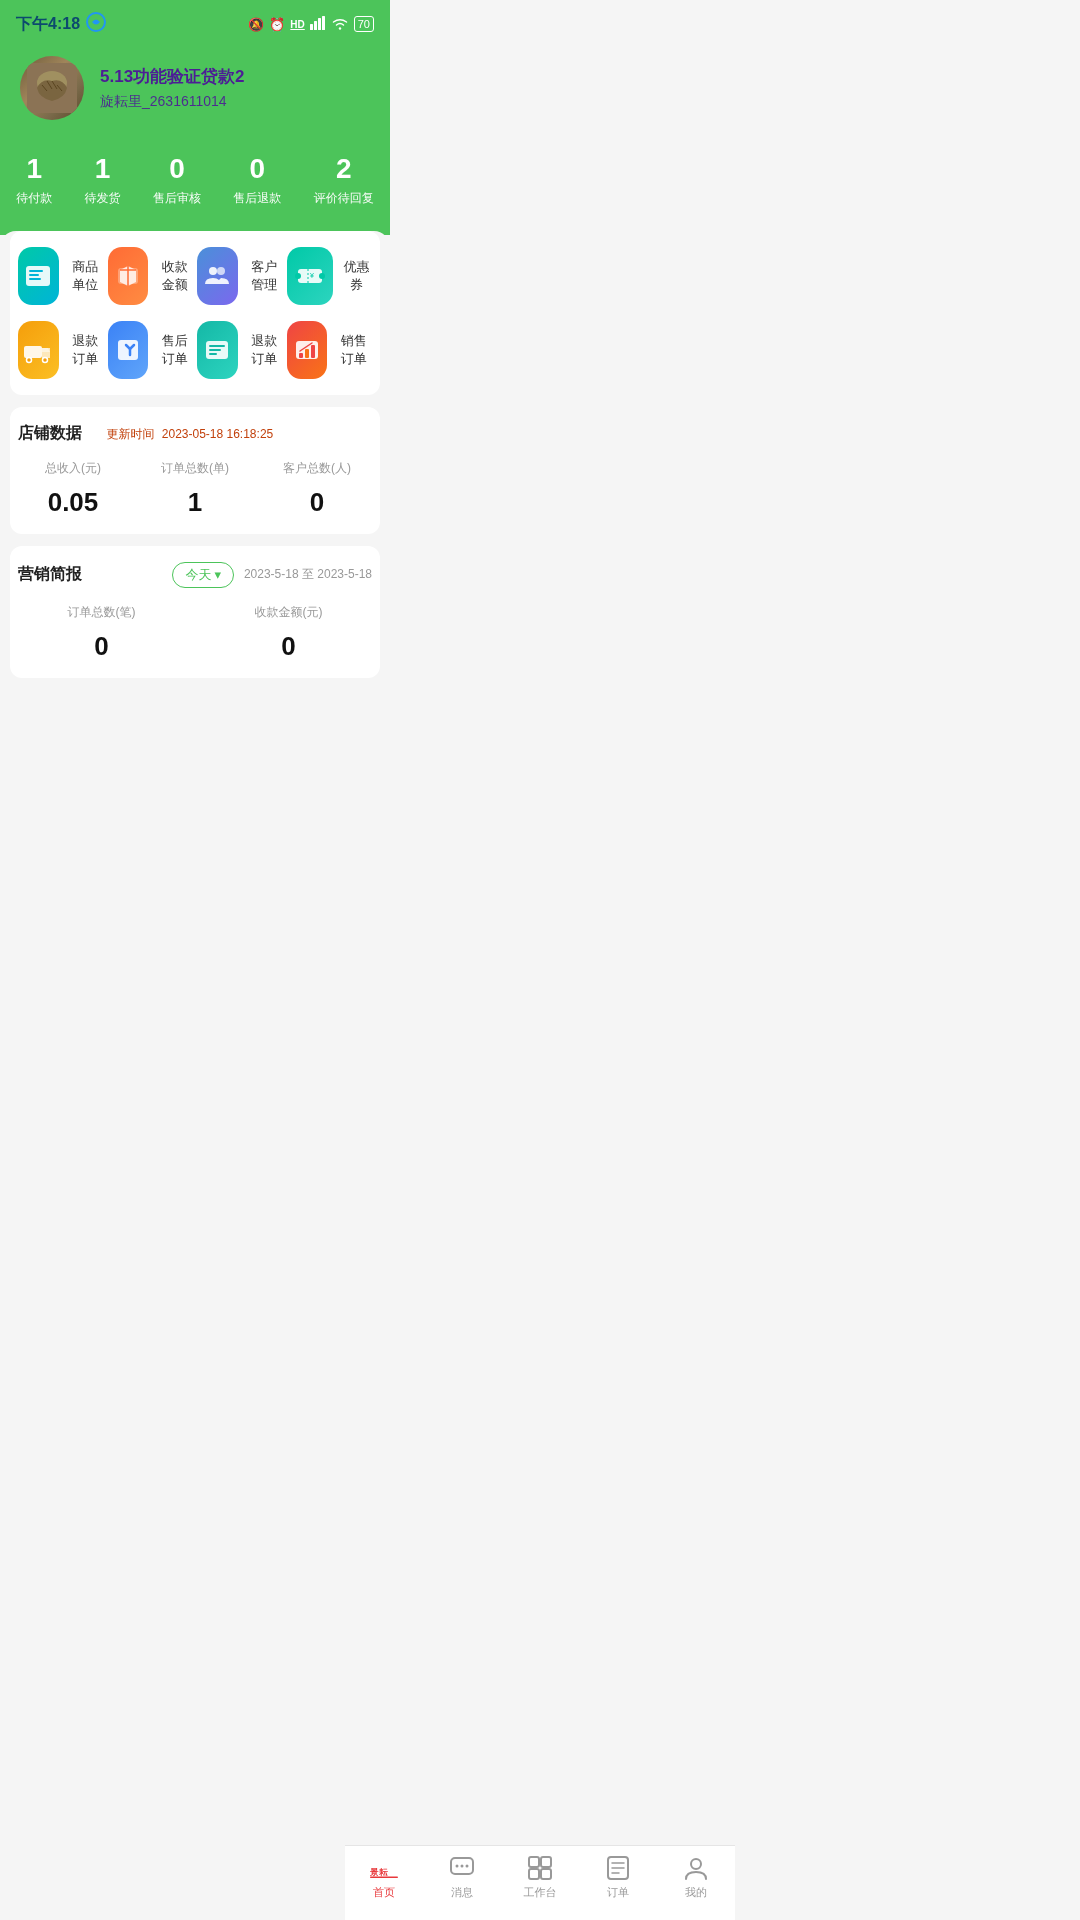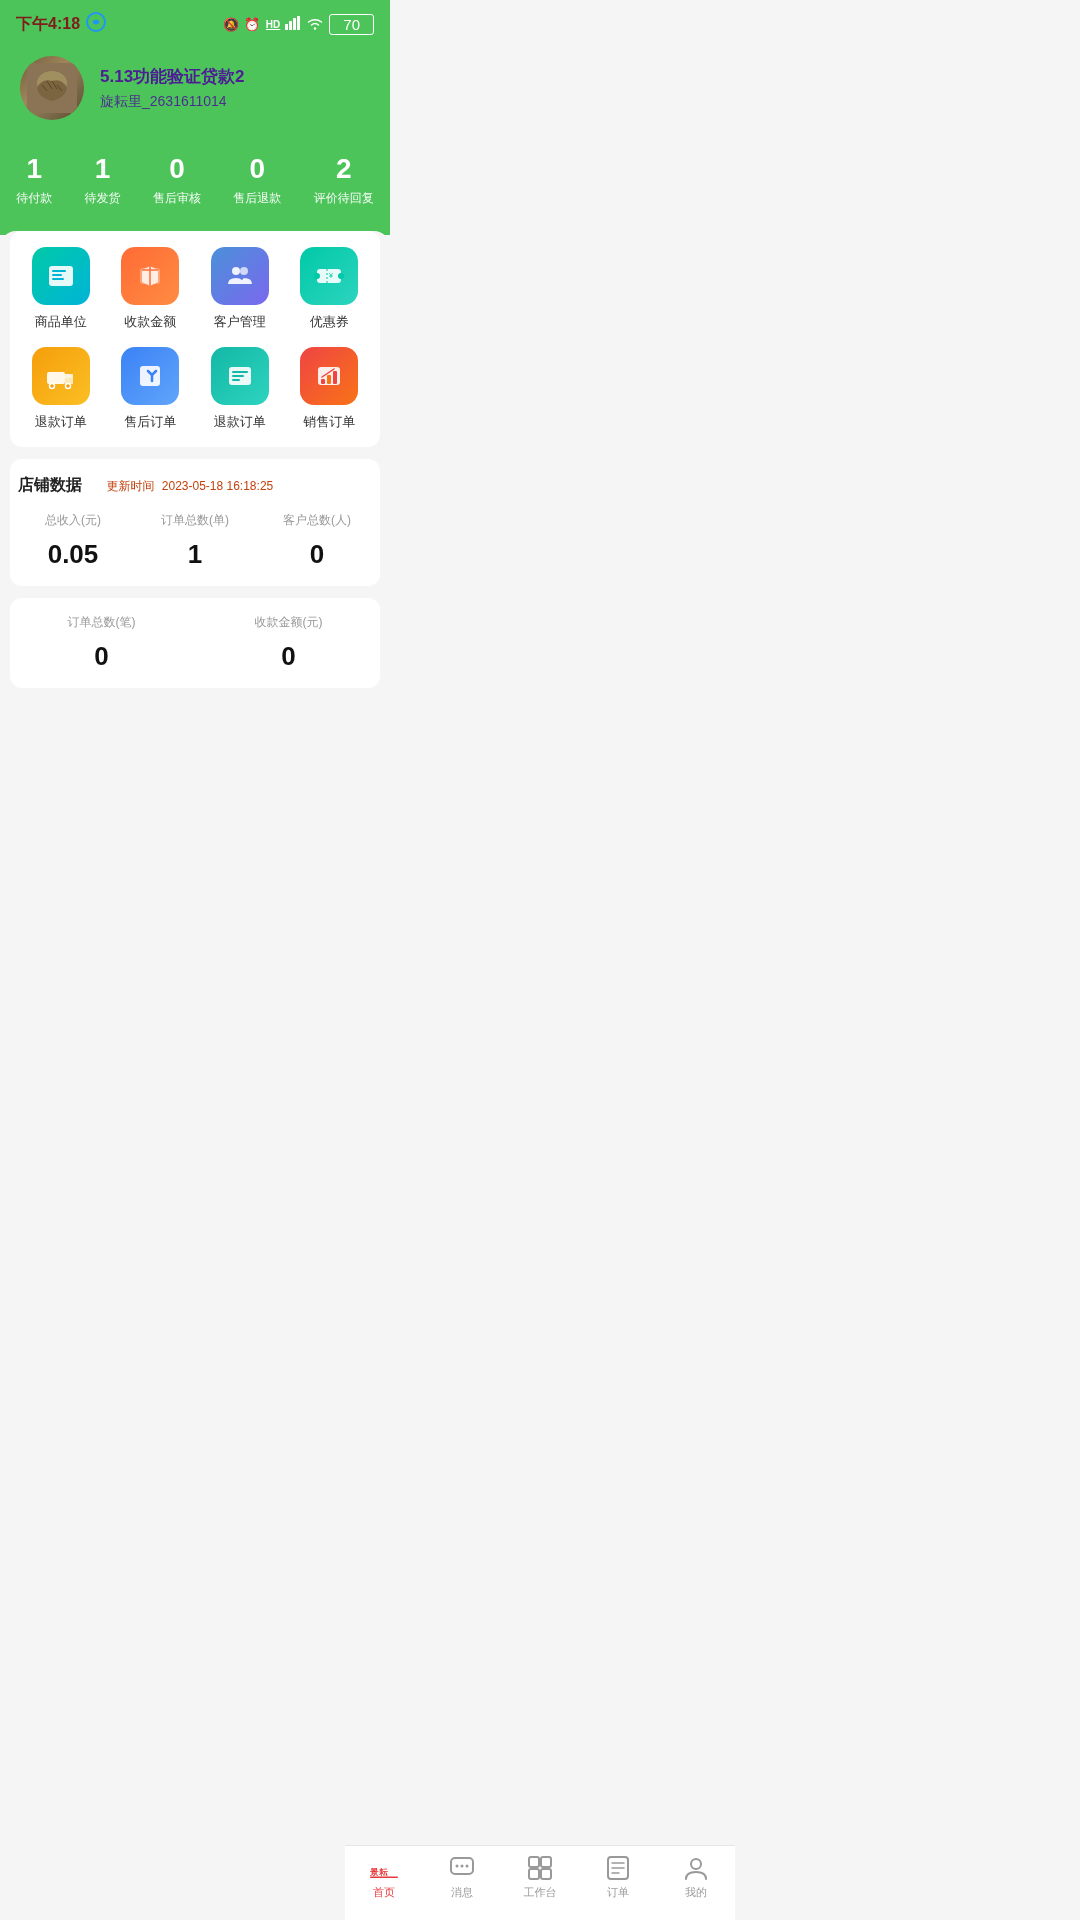--- a/index.html
+++ b/index.html
@@ -18,34 +18,34 @@
       background: #4cc45a;
       display: flex;
       justify-content: space-between;
       align-items: center;
       padding: 8px 16px 4px;
       height: 44px;
     }
     .status-time {
       font-size: 16px;
       font-weight: 600;
-      color: #7f1d1d;
+      color: #0c4a6e;
     }
     .status-icons {
       display: flex;
       align-items: center;
       gap: 5px;
       color: #fff;
       font-size: 13px;
     }
     .battery-box {
       border: 1.5px solid #fff;
       border-radius: 3px;
-      padding: 1px 13px;
-      font-size: 15px;
+      padding: 1px 3px;
+      font-size: 11px;
       position: relative;
     }
     .sync-icon {
       color: #2196F3;
       font-size: 18px;
       font-weight: bold;
     }
 
     
     .header {
@@ -128,21 +128,21 @@
       padding: 16px 8px;
     }
 
     .menu-grid {
       display: grid;
       grid-template-columns: repeat(4, 1fr);
       gap: 16px 4px;
     }
     .menu-item {
       display: flex;
-      flex-direction: column;
+      flex-direction: row;
       align-items: center;
       gap: 8px;
       cursor: pointer;
     }
     .menu-icon {
       width: 58px;
       height: 58px;
       border-radius: 14px;
       display: flex;
       align-items: center;
@@ -490,20 +490,30 @@
         <div class="data-col-value">1</div>
       </div>
       <div>
         <div class="data-col-label">客户总数(人)</div>
         <div class="data-col-value">0</div>
       </div>
     </div>
   </div>
 
   <div class="card">
+    <div class="marketing-header">
+      <div class="marketing-left">营销简报</div>
+      <div class="marketing-right">
+        <div class="today-badge">
+          <span>今天</span>
+          <span>▾</span>
+        </div>
+        <span class="date-range">2023-5-18 至 2023-5-18</span>
+      </div>
+    </div>
     <div class="marketing-data">
       <div>
         <div class="mkt-label">订单总数(笔)</div>
         <div class="mkt-value">0</div>
       </div>
       <div>
         <div class="mkt-label">收款金额(元)</div>
         <div class="mkt-value">0</div>
       </div>
     </div>

